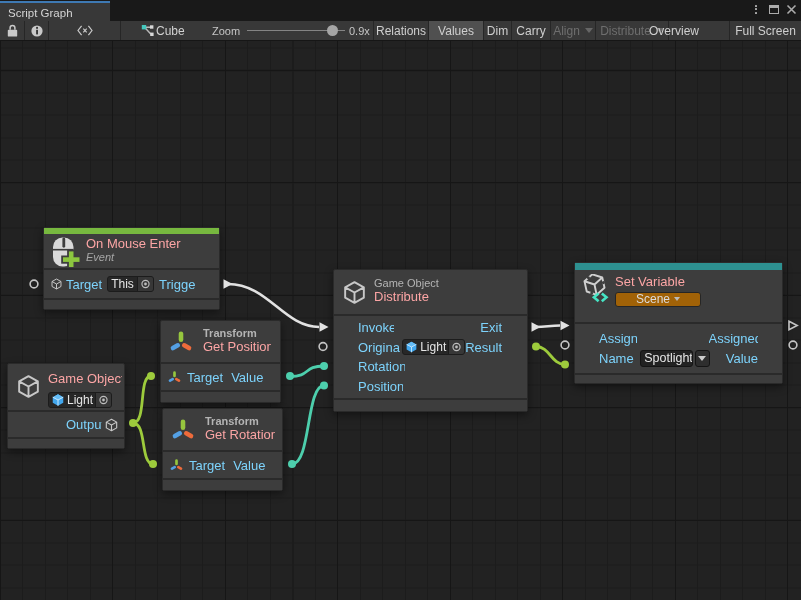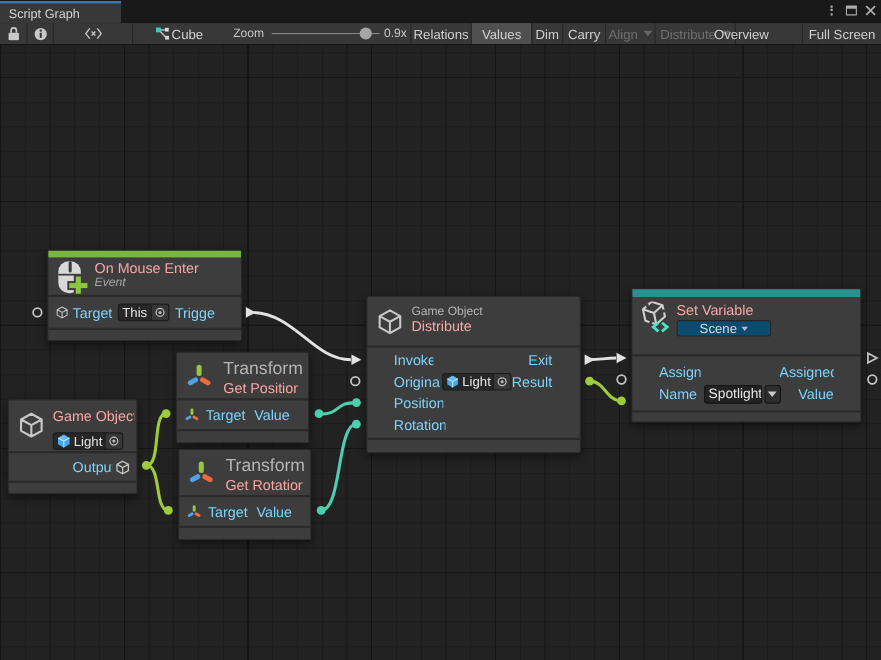--- a/index.html
+++ b/index.html
@@ -47,38 +47,38 @@
   .wires { position:absolute; left:0; top:0; width:801px; height:600px; pointer-events:none; z-index:3; }
 
   
   .node { position:absolute; background:#3D3D3D; border:1px solid #2A2A2A; border-radius:2px;
           box-shadow:0 3px 8px rgba(0,0,0,0.45); z-index:2; color:#D6D6D6; }
   .colorbar { height:6px; }
   .nhead { position:relative; }
   .hicon { position:absolute; left:7px; }
   .ntitle { color:#fca5a5; font-size:13px; white-space:nowrap; overflow:hidden; }
   .nsub { color:#A6A6A6; font-size:11px; white-space:nowrap;font-style:italic; }
-  .ncat { color:#B4B4B4; font-size:16px; font-weight:normal; white-space:nowrap; }
+  .ncat { color:#B4B4B4; font-size:11px; font-weight:bold; white-space:nowrap; }
   .nrows { border-top:2px solid #2A2A2A; position:relative; }
   .nfoot { border-top:2px solid #2A2A2A; background:#3D3D3D; }
   .prow { position:relative; display:flex; align-items:center; }
   .plabel { font-size:13px; color:#7dd3fc; white-space:nowrap; }
   .clip { overflow:hidden; display:inline-block; }
 
   
   .pill { display:inline-flex; align-items:center; background:#272727; border:1px solid #1C1C1C;
           border-radius:3px; height:16px; color:#E6E6E6; font-size:12px; overflow:hidden; }
   .pill .pdiv { width:1px; height:100%; background:#1C1C1C; }
   .pill .psec { display:inline-flex; align-items:center; justify-content:center; background:#373737;
                 height:100%; padding:0 1px; }
   .dropmain { display:inline-flex; align-items:center; background:#222222; border:1px solid #151515;
               border-radius:3px; height:17px; color:#E6E6E6; font-size:12.5px; padding:0 4px; }
   .droparrow { display:inline-flex; align-items:center; justify-content:center; background:#2E2E2E;
                border:1px solid #151515; border-radius:3px; height:17px; width:15px; margin-left:2px; }
-  .scenedrop { display:inline-flex; align-items:center; background:#0c4a6e; border:1px solid #262626;
+  .scenedrop { display:inline-flex; align-items:center; background:#a16207; border:1px solid #262626;
                border-radius:3px; height:15px; color:#DCDCDC; font-size:12px; padding:0 20px; }
 </style>
 </head>
 <body>
 
 <div id="app">
 
   <div class="titlebar">
     <div class="tab">
       <span>Script Graph</span>
@@ -361,24 +361,24 @@
           <span class="psec">
               <svg width="13" height="14" viewBox="0 0 16 16">
             <circle cx="8" cy="8" r="4.4" fill="none" stroke="#BEBEBE" stroke-width="1.4"></circle>
             <circle cx="8" cy="8" r="1.7" fill="#BEBEBE"></circle>
           </svg>
             </span>
         </span>
         <span class="plabel" style="margin-left:auto">Result</span>
       </div>
       <div class="prow" style="height:19.5px;padding-left:24px">
+        <span class="plabel clip" style="width:46.5px">Rotation</span>
+      </div>
+      <div class="prow" style="height:19.5px;padding-left:24px">
         <span class="plabel clip" style="width:45px">Position</span>
-      </div>
-      <div class="prow" style="height:19.5px;padding-left:24px">
-        <span class="plabel clip" style="width:46.5px">Rotation</span>
       </div>
     </div>
     <div class="nfoot" style="height:12.5px"></div>
   </div>
 
   <div class="node" style="left:574px;top:262px;width:209px">
     <div class="colorbar" style="background:#2D9090;height:7px"></div>
     <div class="nhead" style="height:52px">
       <svg class="hicon" style="left:8px;top:4px" width="27" height="31" viewBox="0 0 27 31">
         <g transform="rotate(38 11.5 10.5)">

